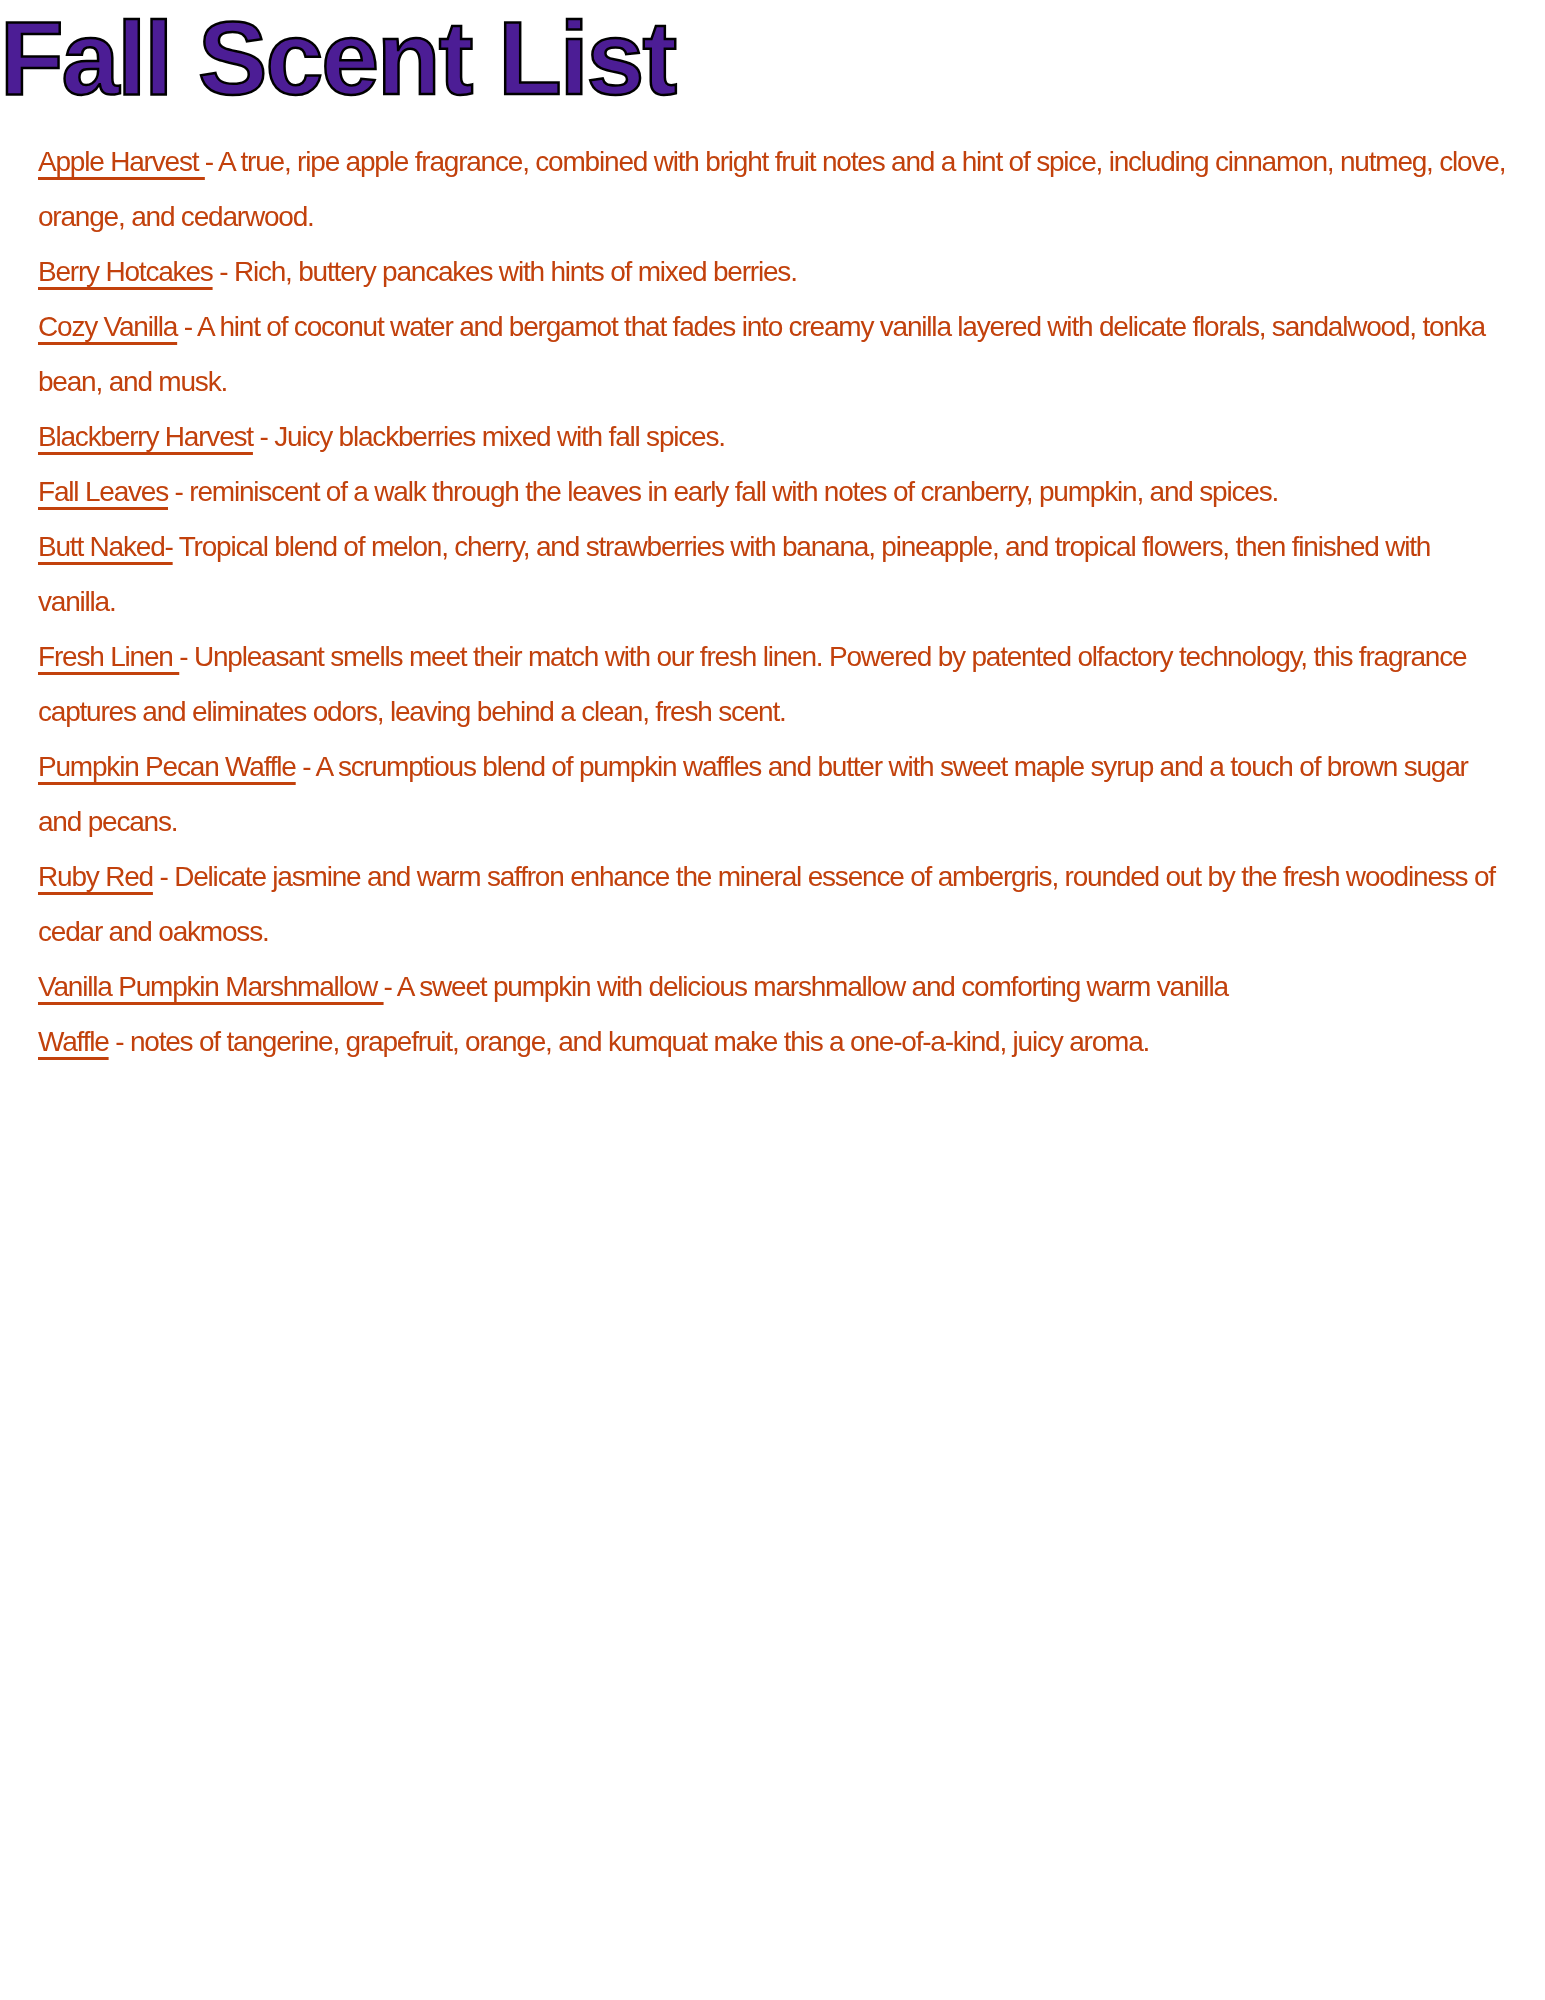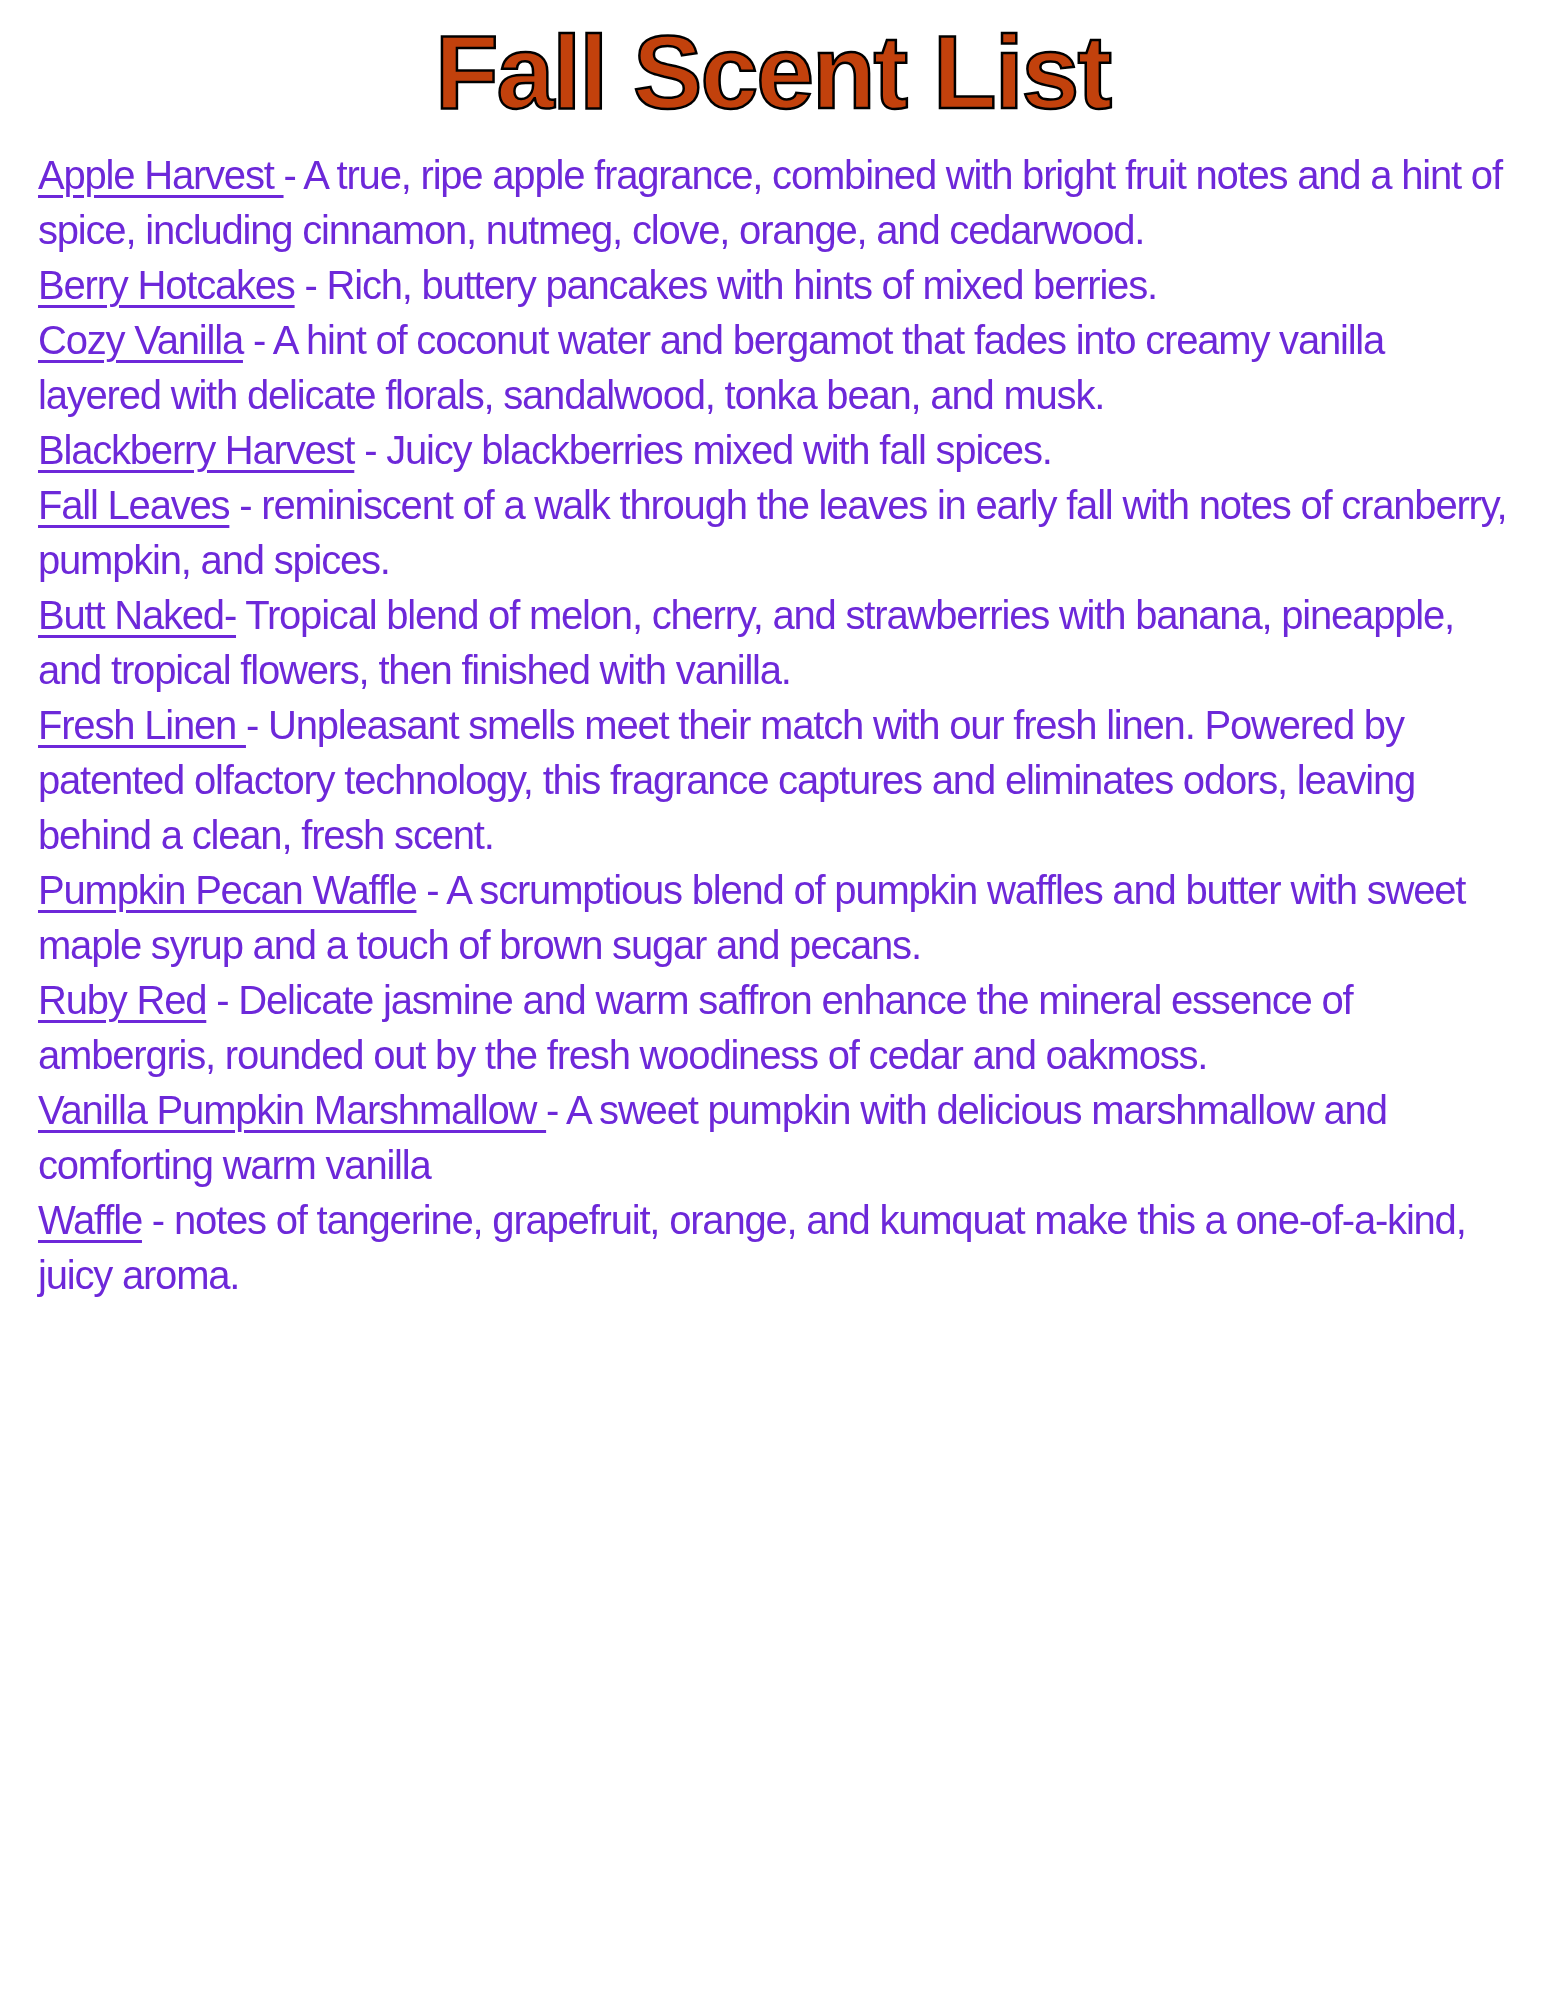--- a/index.html
+++ b/index.html
@@ -10,39 +10,39 @@
     position: relative;
     width: 1545px;
     height: 2000px;
     background: #ffffff;
     overflow: hidden;
     box-sizing: border-box;
     font-family: "Liberation Sans", sans-serif;
     color: #000000;
   }
   .title {
-    margin: 14px 0 18px 0;
-    text-align: center;
+    margin: 0 0 18px 0;
+    text-align: left;
     font-size: 104px;
     line-height: 1.12;
     font-weight: bold;
     letter-spacing: -2px;
-    color: #c2410c;
+    color: #4c1d95;
     -webkit-text-stroke: 2.5px #000000;
   }
   .scent-list {
     padding: 0 36px 0 38px;
   }
   .entry {
     margin: 0;
-    font-size: 40px;
+    font-size: 28px;
     line-height: 55px;
     letter-spacing: -1.2px;
     font-weight: normal;
-    color: #6d28d9;
+    color: #c2410c;
     white-space: pre-wrap;
   }
   .scent-name {
     text-decoration: underline;
     text-decoration-thickness: 3px;
     text-underline-offset: 6px;
   }
 </style>
 </head>
 <body>

